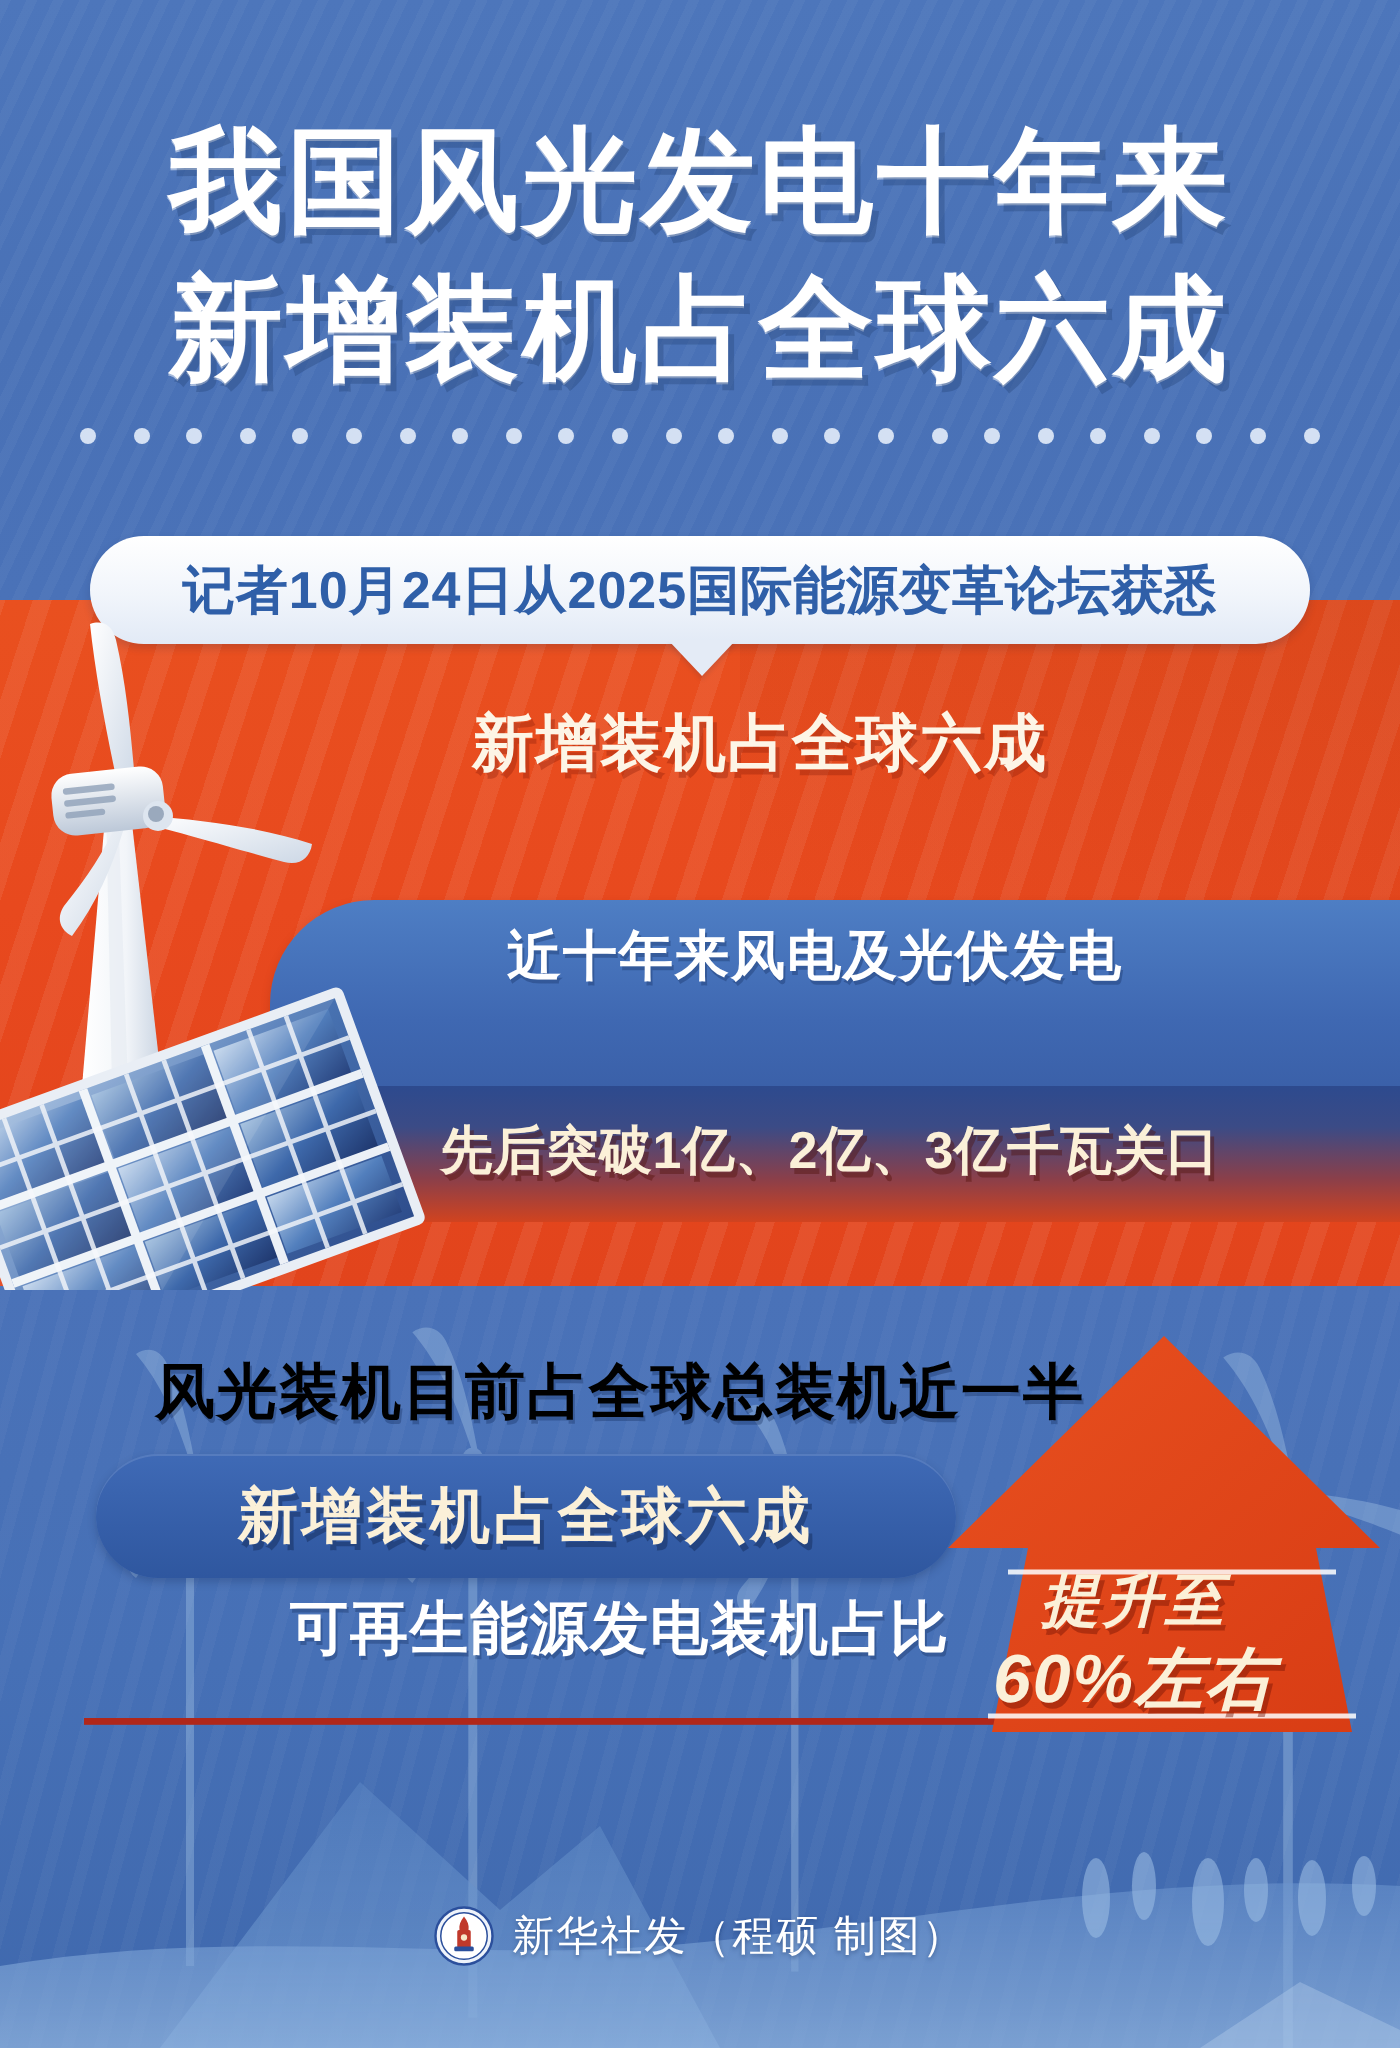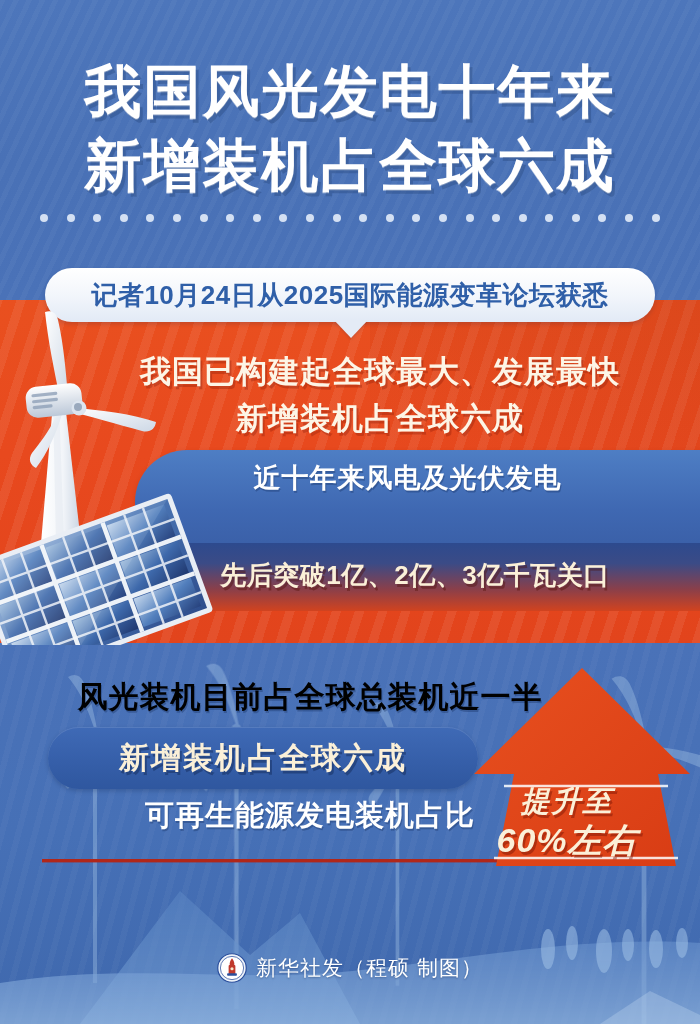--- a/index.html
+++ b/index.html
@@ -212,21 +212,20 @@
   <div class="band-orange">
     <div class="orange-dark"></div>
   </div>
 
   <div class="bubble">
     <span>记者10月24日从2025国际能源变革论坛获悉</span>
   </div>
   <div class="bubble-tail"></div>
 
   <div class="orange-head">
-    <div>我国已构建起全球最大、发展最快</div>
     <div>新增装机占全球六成</div>
   </div>
 
   <div class="blue-panel">
     <div class="bp-txt">
       <div>近十年来风电及光伏发电</div>
     </div>
   </div>
 
   <div class="gradient-panel">

